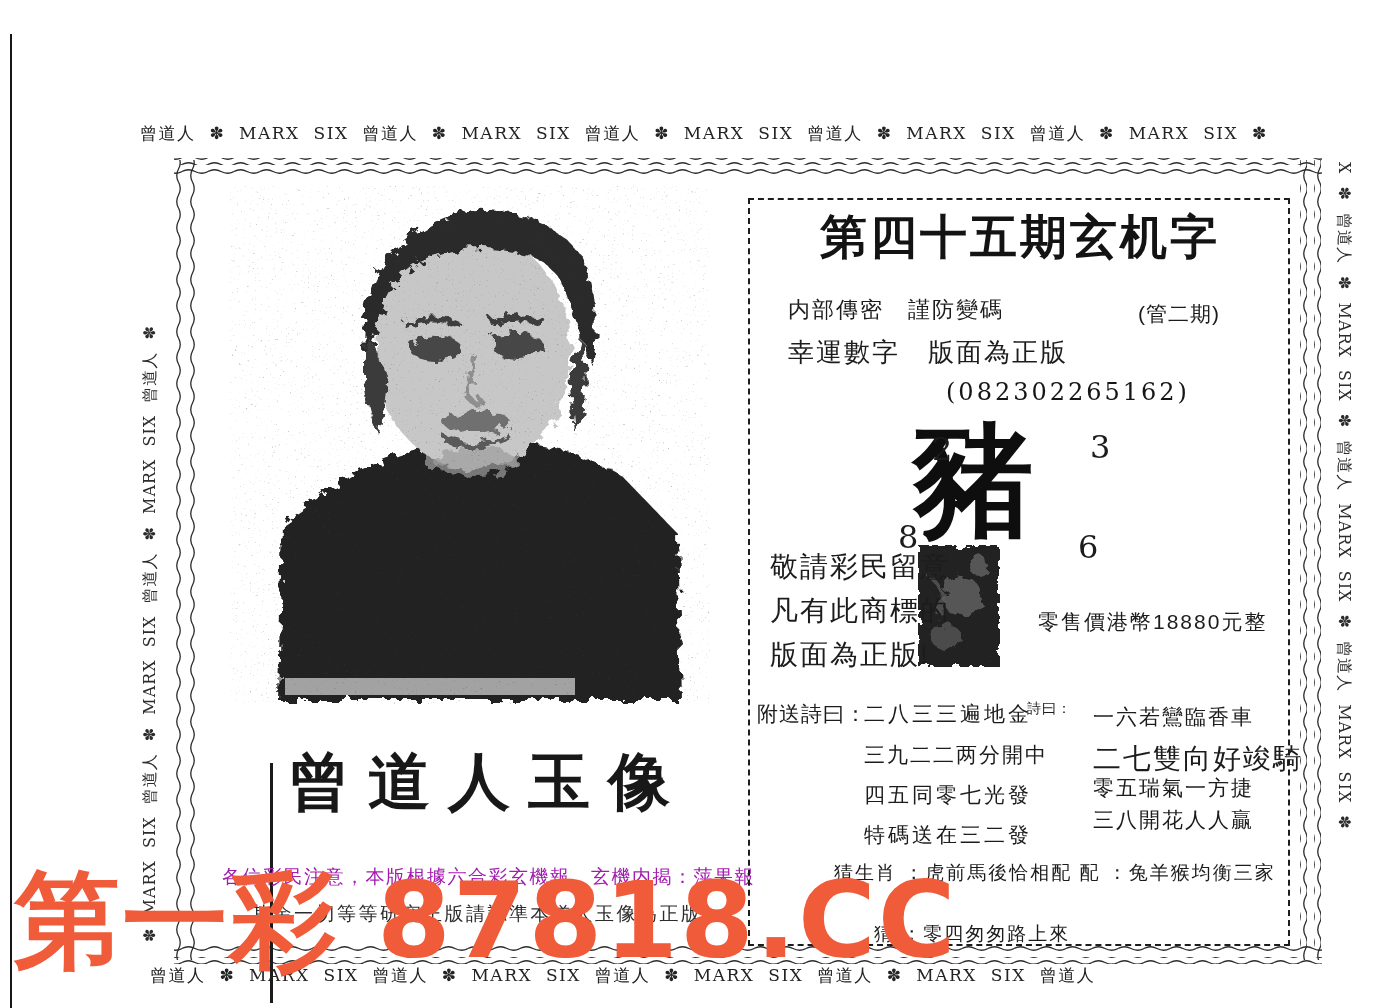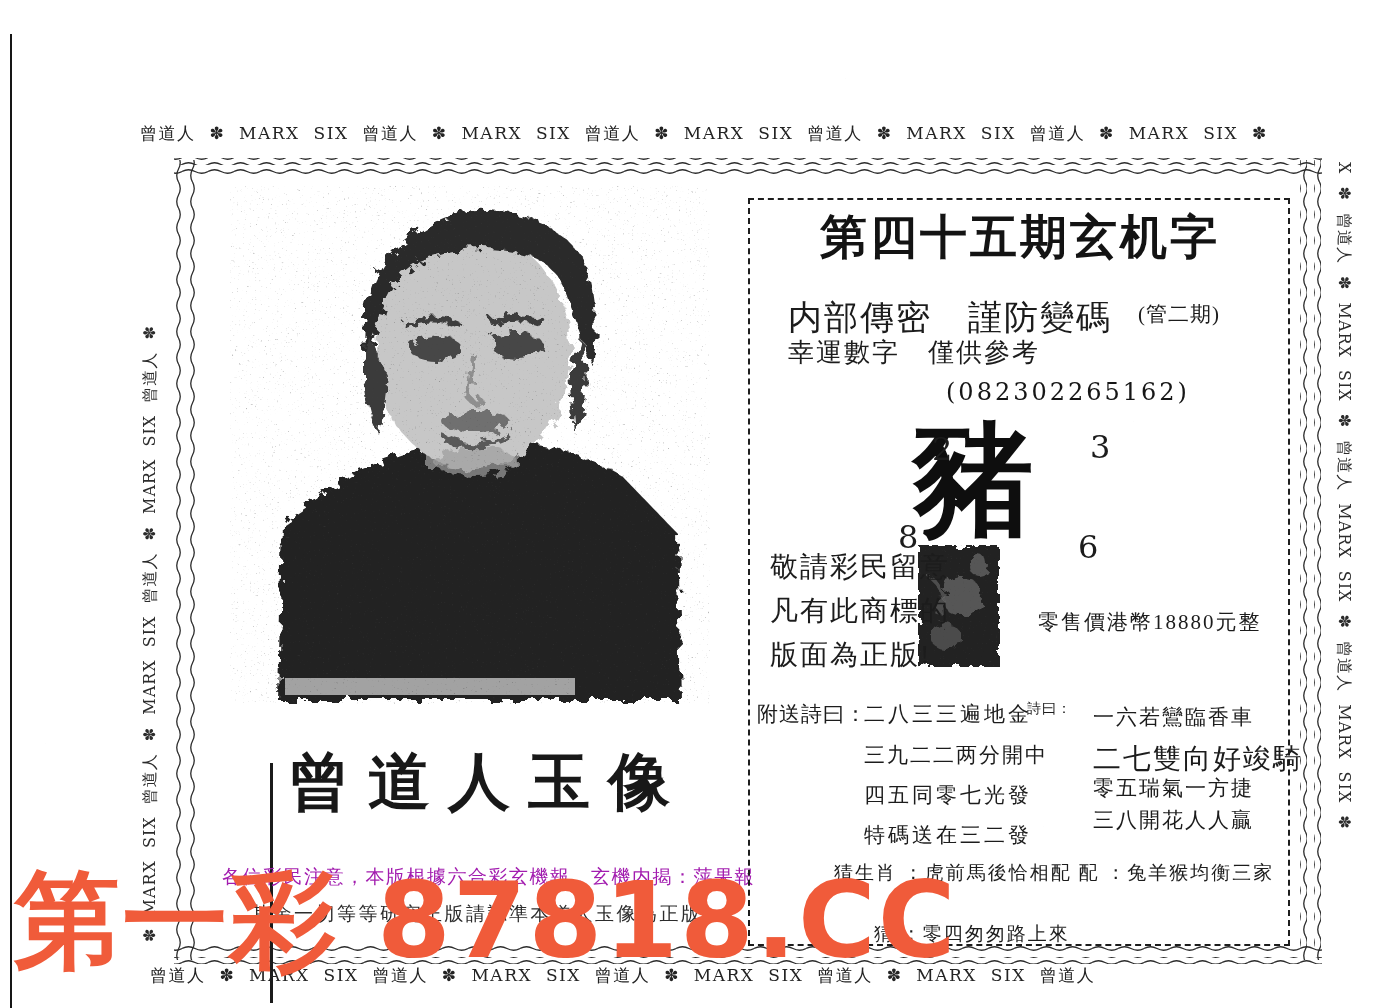--- a/index.html
+++ b/index.html
@@ -2,21 +2,21 @@
 <html><head>
 <meta charset="utf-8">
 <style>
   html,body{margin:0;padding:0;}
   body{width:1388px;height:1008px;position:relative;overflow:hidden;background:#ffffff;
        font-family:"Liberation Serif","DejaVu Serif",serif;color:#1c1c1c;}
   .abs{position:absolute;}
   .nowrap{white-space:nowrap;}
   .stencil{font-family:"DejaVu Serif",serif;}
   .vert{transform-origin:0 0;white-space:nowrap;}
-  .cjk{font-family:Liberation Serif, serif;}
+  .cjk{font-family:Liberation Sans, sans-serif;}
   .noselect{user-select:none;}
 </style>
 </head>
 <body style="background: rgb(255, 255, 255);">
 
 <svg class="abs" style="left:0;top:0;" width="1388" height="1008" aria-hidden="true">
   <defs>
     <pattern id="wavh" width="26" height="7" patternUnits="userSpaceOnUse">
       <path d="M0,3.5 Q6.5,0 13,3.5 T26,3.5" fill="none" stroke="#2a2a2a" stroke-width="1.3"></path>
     </pattern>
@@ -87,23 +87,23 @@
 
 <div class="abs cjk nowrap" style="left:288px;top:740px;font-size:62px;font-weight:800;letter-spacing:18px;color:#181818;">曾道人玉像</div>
 
 <div class="abs cjk nowrap" style="left:222px;top:864px;font-size:19px;letter-spacing:1.5px;color:#a21caf;">各位彩民注意，本版根據六合彩玄機報，玄機内揭：萍果報</div>
 <div class="abs cjk nowrap" style="left:226px;top:901px;font-size:19px;letter-spacing:2.5px;color:#2c2c2c;margin-left:25px;">其余一切等等研究正版請認準本道人玉像為正版</div>
 
 <div class="abs" style="left:748px;top:198px;width:538px;height:744px;border:2px dashed #1d1d1d;"></div>
 
 <div class="abs cjk nowrap" style="left:820px;top:206px;font-size:47px;font-weight:800;letter-spacing:3px;color:#131313;">第四十五期玄机字</div>
 
-<div class="abs cjk nowrap" style="left:788px;top:295px;font-size:34px;letter-spacing:2px;">内部傳密　謹防變碼</div>
+<div class="abs cjk nowrap" style="left:788px;top:295px;font-size:22px;letter-spacing:2px;">内部傳密　謹防變碼</div>
 <div class="abs cjk nowrap" style="left:1138px;top:300px;font-size:21px;letter-spacing:1px;text-align:right;">(管二期)</div>
-<div class="abs cjk nowrap" style="left:788px;top:335px;font-size:26px;letter-spacing:2px;">幸運數字　僅供參考</div>
+<div class="abs cjk nowrap" style="left:788px;top:335px;font-size:26px;letter-spacing:2px;">幸運數字　版面為正版</div>
 
 <div class="abs stencil nowrap" style="left:946px;top:378px;font-size:24px;letter-spacing:3px;color:#161616;">(082302265162)</div>
 
 <div class="abs cjk" style="left:912px;top:420px;font-size:122px;font-weight:900;line-height:1;color:#0e0e0e;">豬</div>
 <div class="abs stencil" style="left:932px;top:430px;font-size:32px;">2</div>
 <div class="abs stencil" style="left:1090px;top:428px;font-size:32px;">3</div>
 <div class="abs stencil" style="left:898px;top:518px;font-size:32px;">8</div>
 <div class="abs stencil" style="left:1078px;top:528px;font-size:32px;">6</div>
 
 <div class="abs" style="left:918px;top:545px;width:82px;height:122px;">

